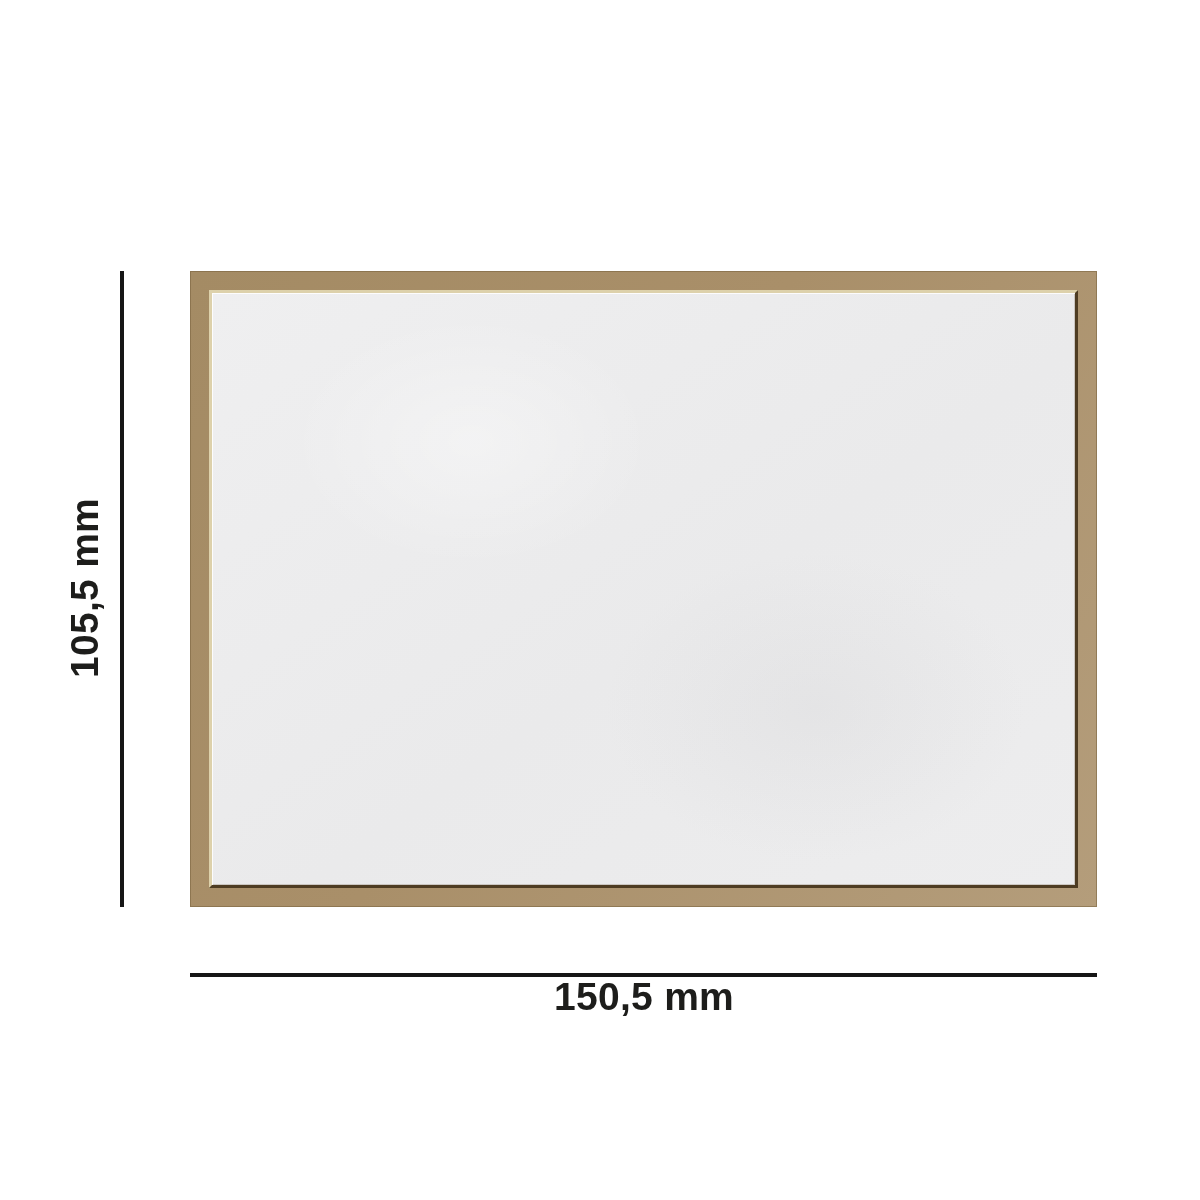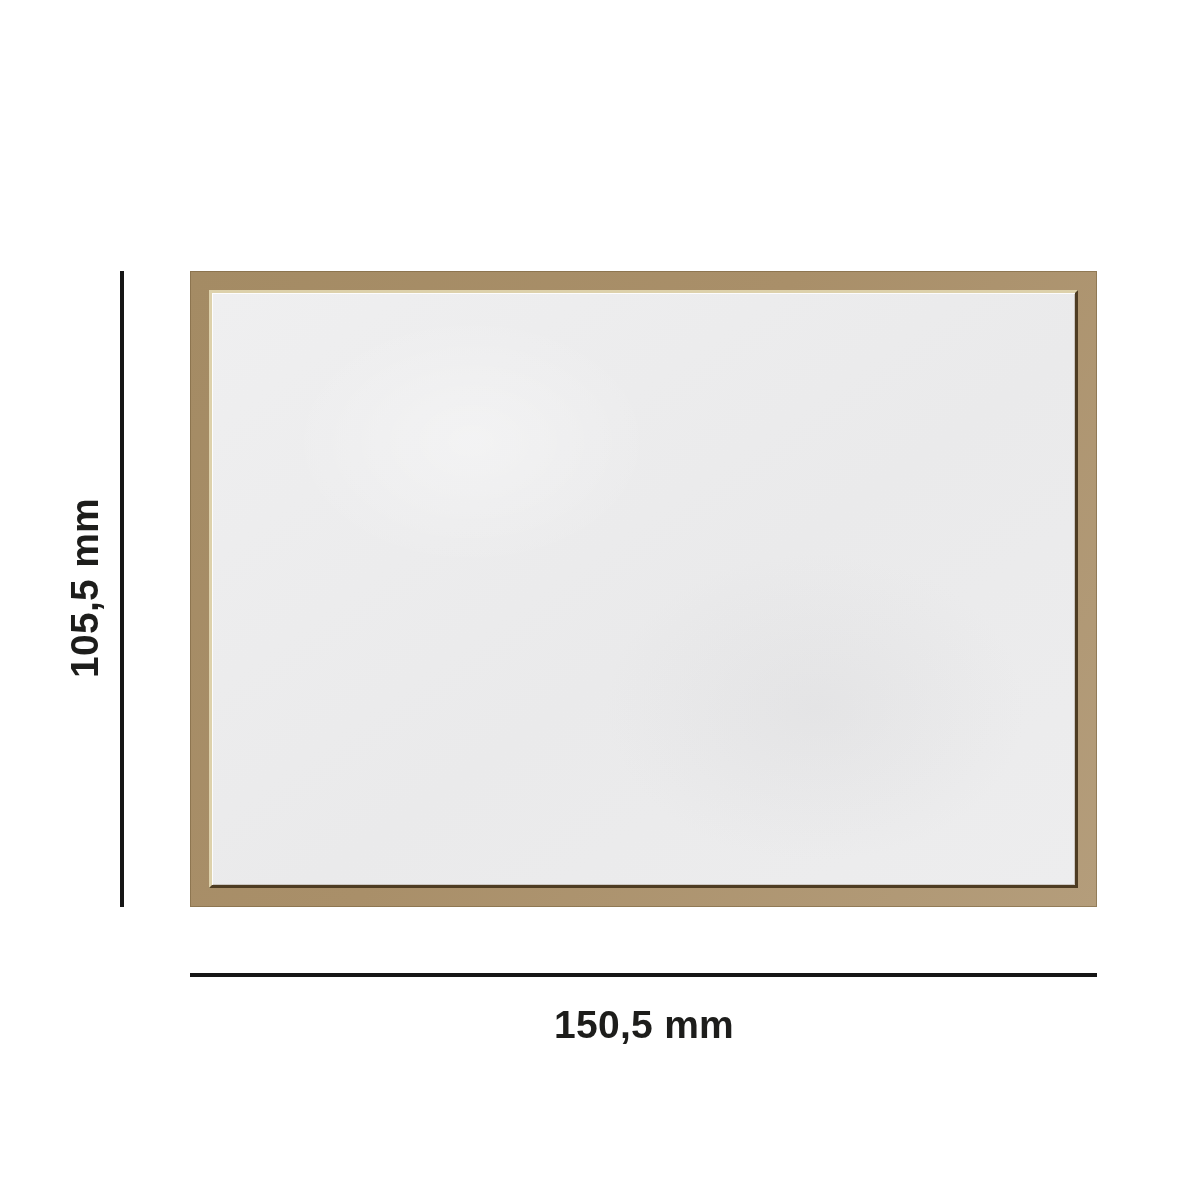--- a/index.html
+++ b/index.html
@@ -69,21 +69,21 @@
     font-weight:700;
     letter-spacing:.3px;
     white-space:nowrap;
     line-height:1;
   }
   .dim-label.vertical{
     left:84px;top:588px;
     transform:translate(-50%,-50%) rotate(-90deg);
   }
   .dim-label.horizontal{
-    left:644px;top:1024px;
+    left:644px;top:996px;
     transform:translate(-50%,-50%);
     text-align:right;
   }
 </style>
 </head>
 <body>
 
 <div class="canvas">
 
   <div class="frame">

